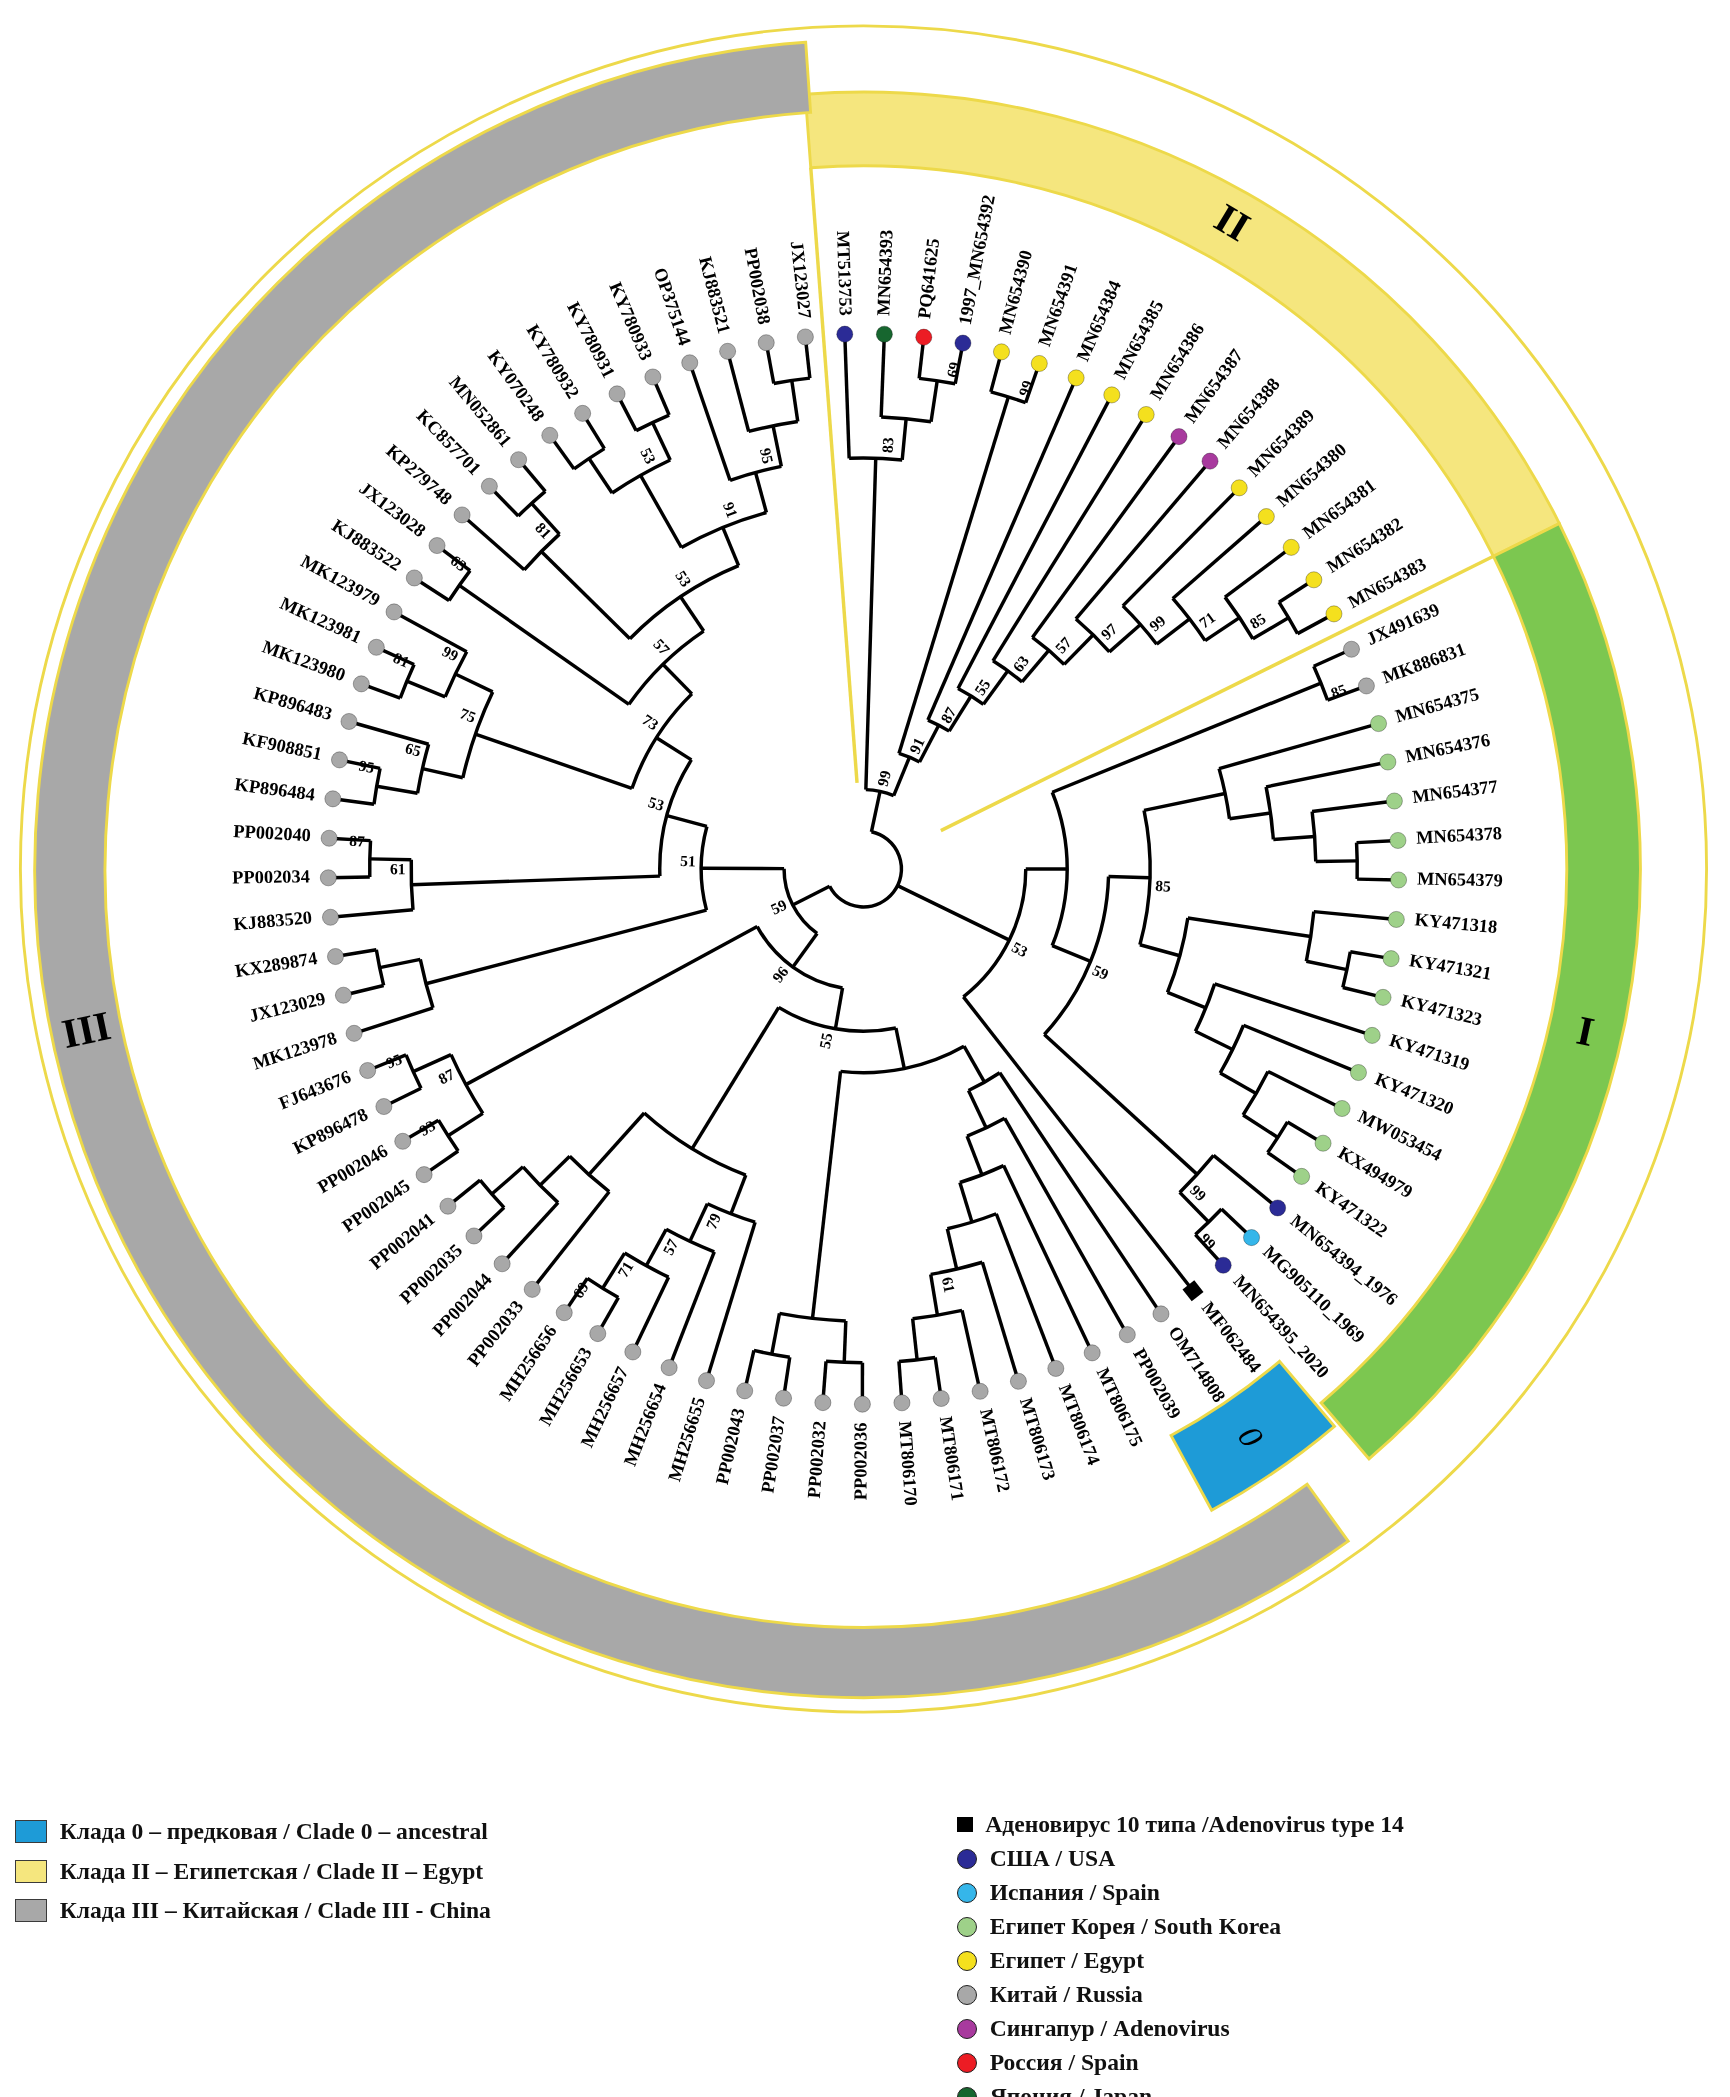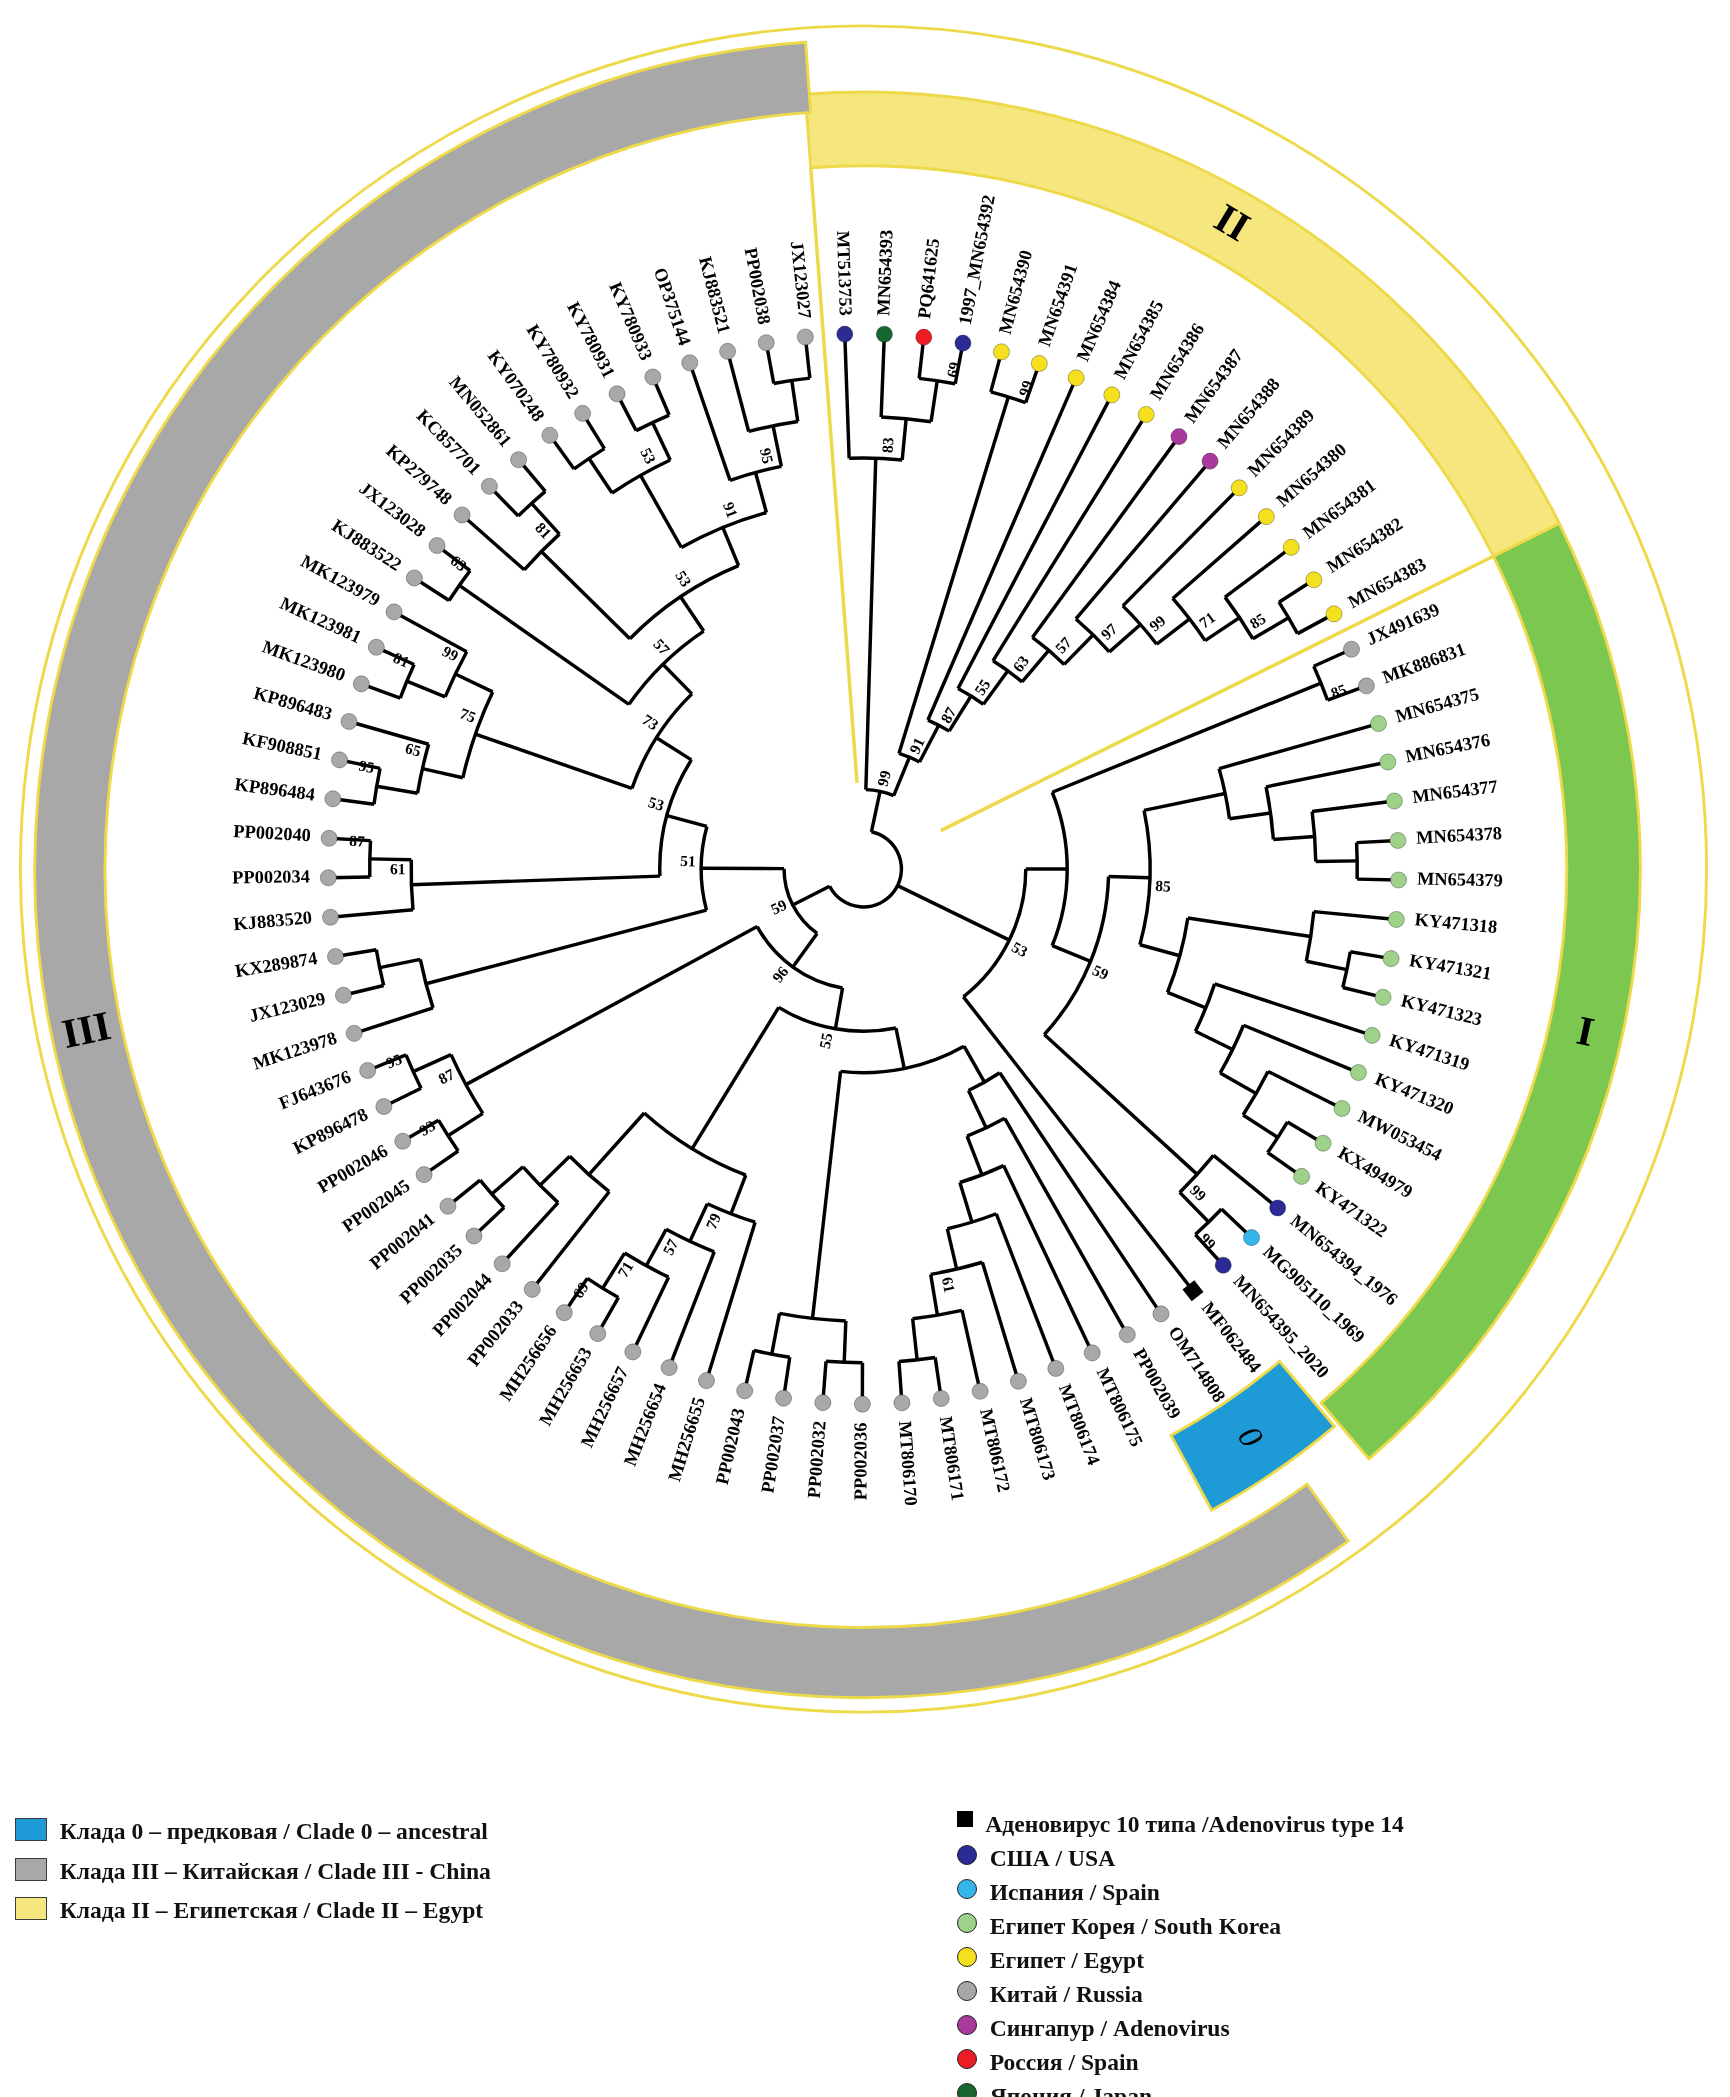--- a/index.html
+++ b/index.html
@@ -4,21 +4,21 @@
 <style>
   html,body{margin:0;padding:0;background:#ffffff;}
   .page{position:relative;width:1731px;height:2097px;background:#fff;overflow:hidden;
         font-family:"Liberation Serif",serif;}
   #tree-svg{position:absolute;left:0;top:0;}
   #tree-svg text{font-family:"Liberation Serif",serif;font-weight:bold;fill:#000;}
   #tree-svg text.clade-zero{font-weight:normal;font-style:italic;}
   .legend-col{position:absolute;display:flex;flex-direction:column;}
   #legend-left{left:15px;top:1818px;gap:12.7px;}
   #legend-right{left:957px;top:1811px;gap:7px;}
-  .legend-row{display:flex;gap:12.7px;}
+  .legend-row{display:flex;align-items:center;gap:12.7px;}
   .legend-text{font-size:23.6px;font-weight:bold;color:#111;white-space:nowrap;}
   .sw-square{width:30px;height:21px;border:1.2px solid #3a3a3a;flex:0 0 auto;}
   .sw-circle{width:18px;height:18px;border-radius:50%;border:1.2px solid #222;flex:0 0 auto;}
   .sw-blacksquare{width:15.5px;height:15.5px;flex:0 0 auto;}
 </style>
 </head>
 <body>
 
 <div class="page">
   <svg id="tree-svg" width="1731" height="1784" viewBox="0 0 3007 3100">
@@ -500,26 +500,26 @@
       <text x="2137.2" y="392.9" font-size="72" class="" text-anchor="middle" dominant-baseline="middle" transform="rotate(31 2137.2 392.9)">II</text>
       <text x="2753.0" y="1799.3" font-size="72" class="" text-anchor="middle" dominant-baseline="middle" transform="rotate(12 2753.0 1799.3)">I</text>
       <text x="151.1" y="1796.7" font-size="72" class="" text-anchor="middle" dominant-baseline="middle" transform="rotate(-12 151.1 1796.7)">III</text>
     </svg>
   <div class="legend-col" id="legend-left">
       <div class="legend-row">
         <span class="sw-square" style="background: rgb(30, 155, 215);"></span>
         <span class="legend-text">Клада 0 – предковая / Clade 0 – ancestral</span>
       </div>
       <div class="legend-row">
+        <span class="sw-square" style="background: rgb(245, 230, 126);"></span>
+        <span class="legend-text">Клада II – Египетская / Clade II – Egypt</span>
+      </div>
+      <div class="legend-row">
         <span class="sw-square" style="background: rgb(168, 168, 168);"></span>
         <span class="legend-text">Клада III – Китайская / Clade III - China</span>
-      </div>
-      <div class="legend-row">
-        <span class="sw-square" style="background: rgb(245, 230, 126);"></span>
-        <span class="legend-text">Клада II – Египетская / Clade II – Egypt</span>
       </div>
     </div>
   <div class="legend-col" id="legend-right">
       <div class="legend-row">
         <span class="sw-blacksquare" style="background: rgb(0, 0, 0);"></span>
         <span class="legend-text">Аденовирус 10 типа /Adenovirus type 14</span>
       </div>
       <div class="legend-row">
         <span class="sw-circle" style="background: rgb(43, 43, 150);"></span>
         <span class="legend-text">США / USA</span>

